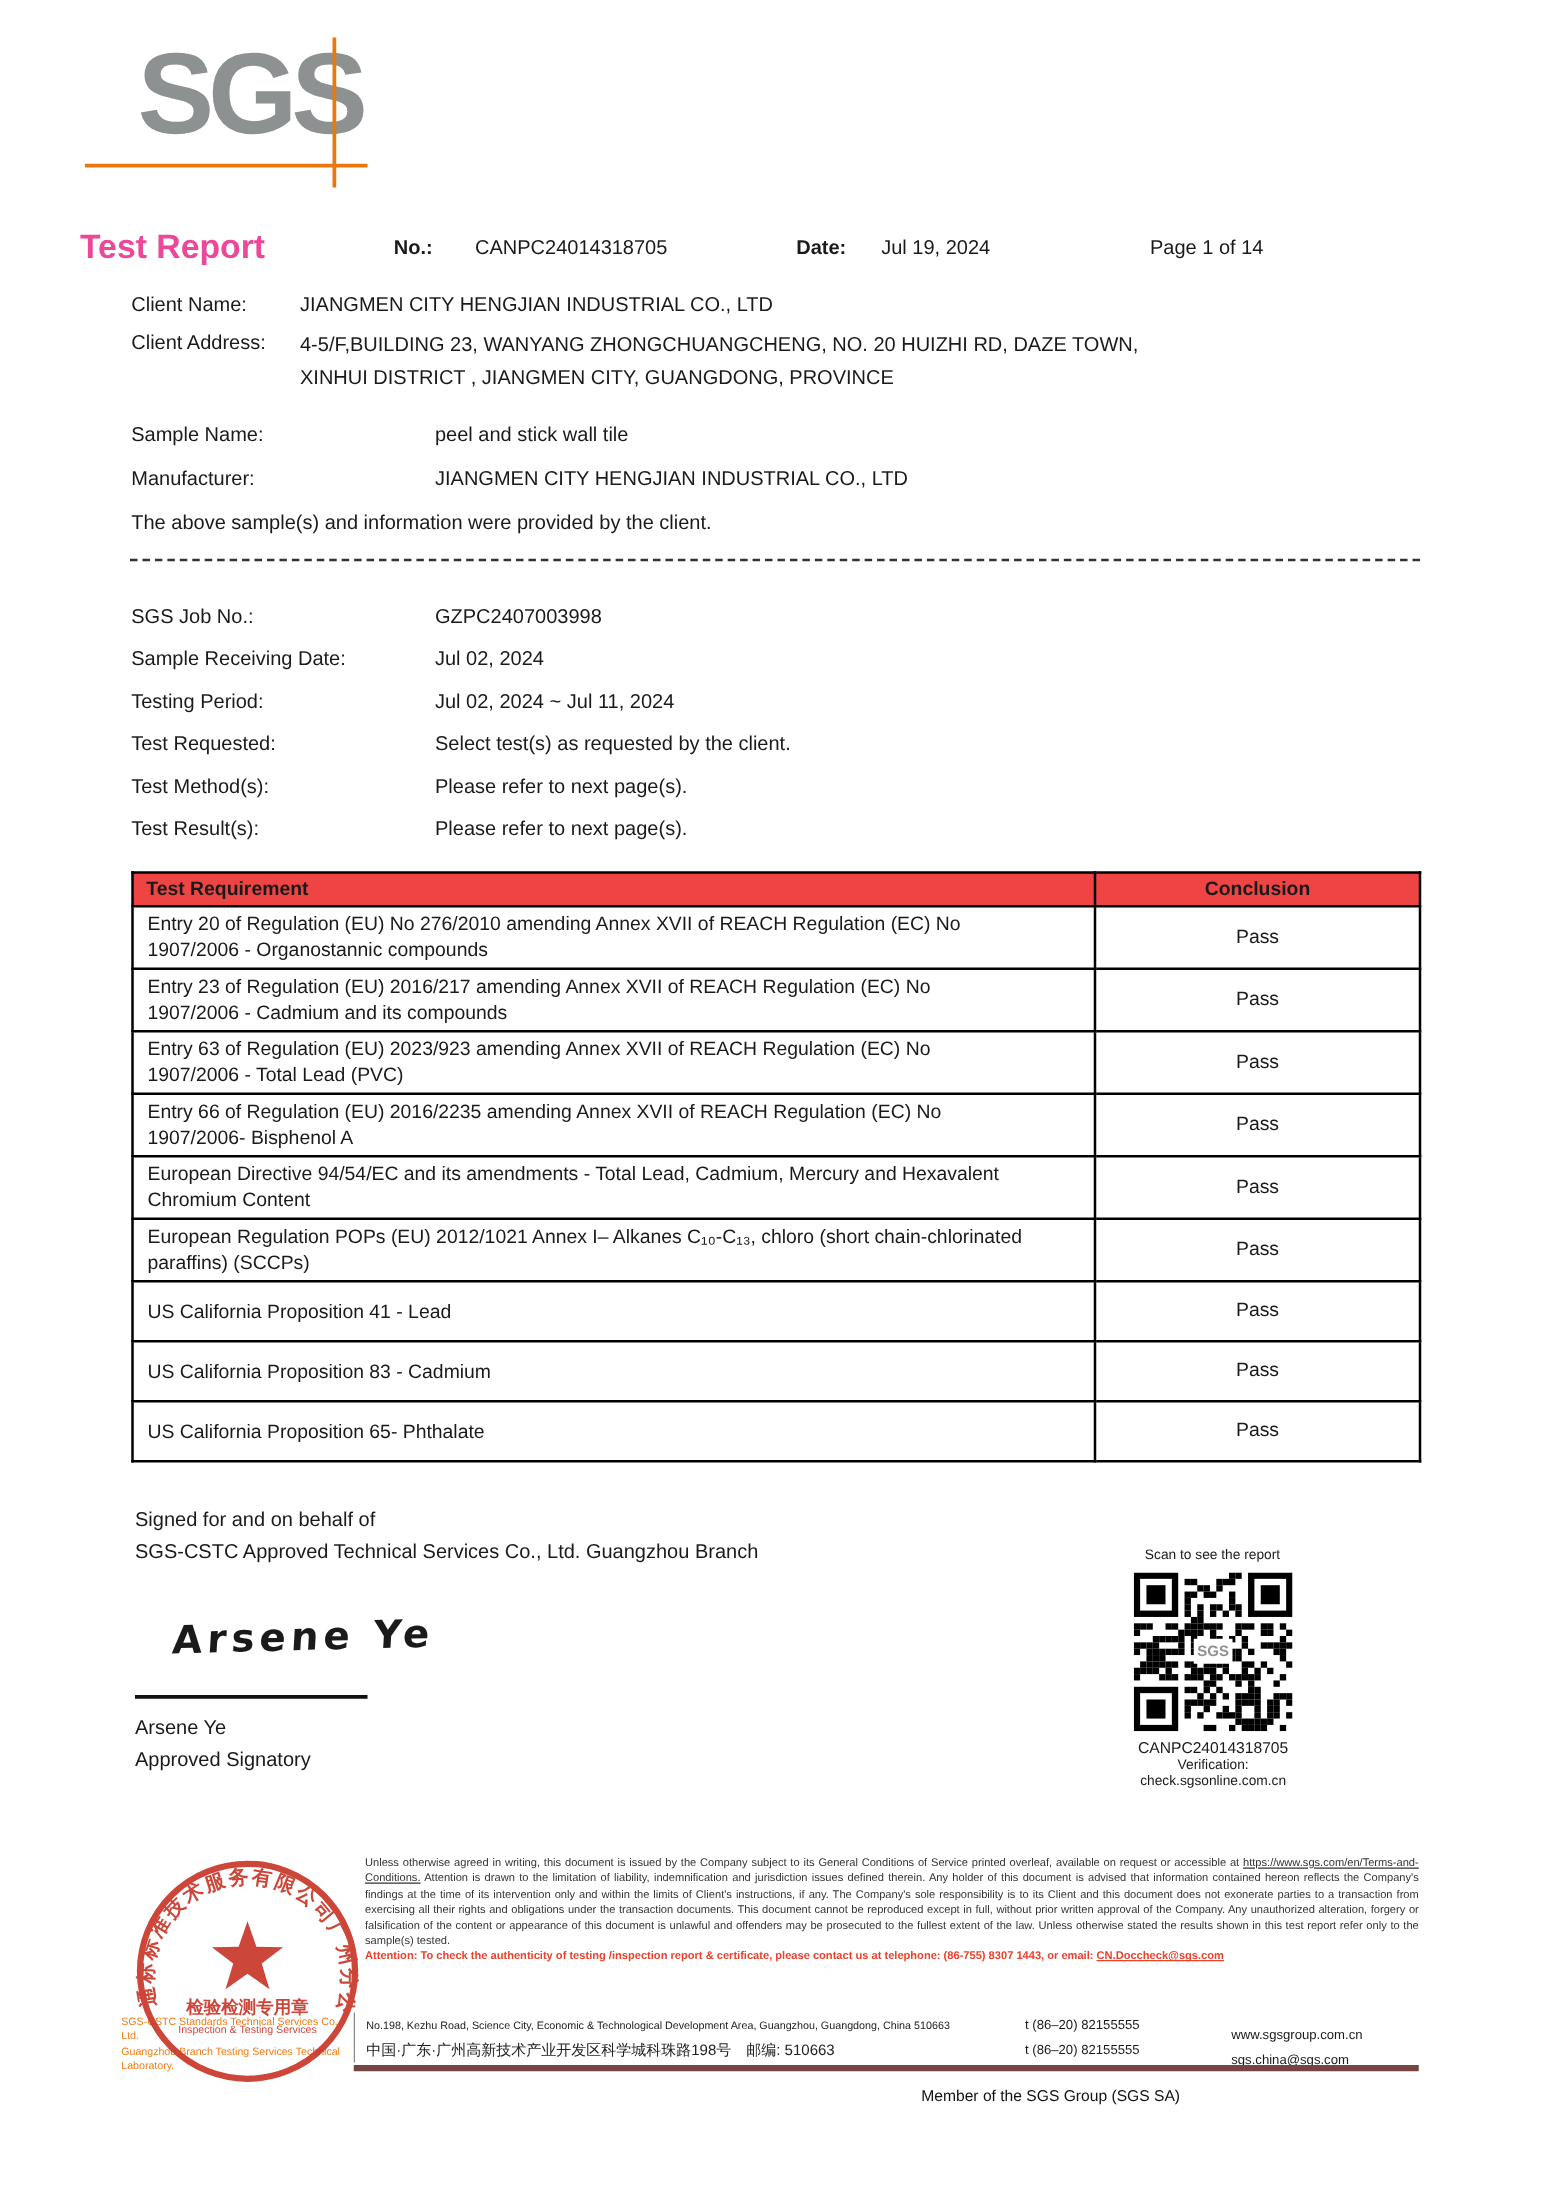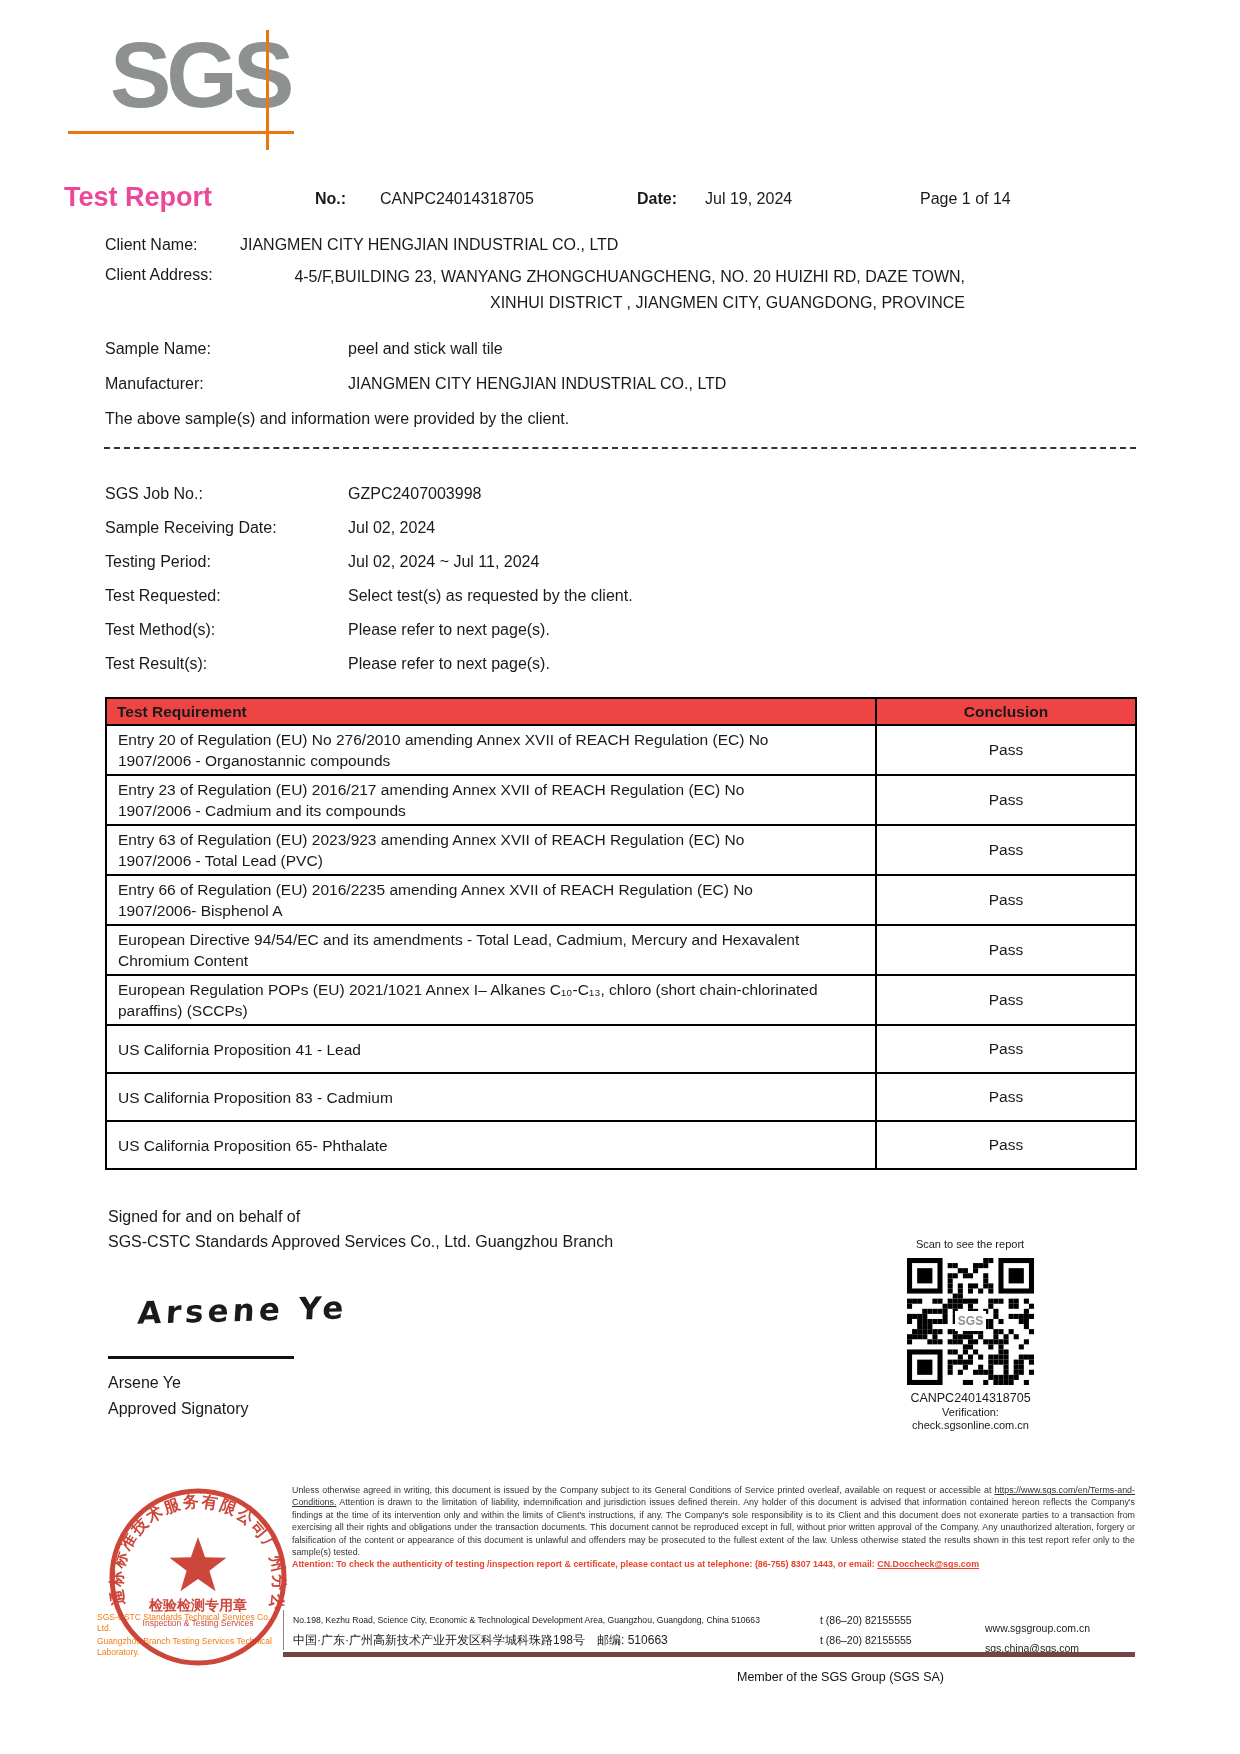--- a/index.html
+++ b/index.html
@@ -13,21 +13,21 @@
   .logo-vline { width:3px; height:120px; background:#e9790e; }
   .logo-hline { width:226px; height:3px; background:#e9790e; }
 
   
   .report-title { font-size:27px; font-weight:bold; color:#ec4899; }
   .h-label { font-size:16px; font-weight:bold; }
   .h-value { font-size:16px; }
 
   
   .f-label { font-size:16px; }
-  .f-value { font-size:16px;text-align:right; }
+  .f-value { font-size:16px; }
   .wrapval { display:inline-block; width:725px; line-height:26px; vertical-align:top; }
 
   .dashed-sep { width:1032px; border-top:2px dashed #333; }
 
   
   table.results { border-collapse:collapse; width:1030px; table-layout:fixed; }
   table.results th, table.results td { border:2px solid #000; font-size:15.5px; }
   table.results th { background:#ef4444; height:27px; padding:2px 10px; }
   th.req-h { text-align:left; width:770px; }
   th.con-h { text-align:center; width:260px; }
@@ -121,40 +121,40 @@
         </tr>
       <tr>
           <td class="req">Entry 66 of Regulation (EU) 2016/2235 amending Annex XVII of REACH Regulation (EC) No 1907/2006- Bisphenol A</td>
           <td class="con">Pass</td>
         </tr>
       <tr>
           <td class="req">European Directive 94/54/EC and its amendments - Total Lead, Cadmium, Mercury and Hexavalent Chromium Content</td>
           <td class="con">Pass</td>
         </tr>
       <tr>
-          <td class="req">European Regulation POPs (EU) 2021/1021 Annex I– Alkanes C₁₀-C₁₃, chloro (short chain-chlorinated paraffins) (SCCPs)</td>
+          <td class="req">European Regulation POPs (EU) 2012/1021 Annex I– Alkanes C₁₀-C₁₃, chloro (short chain-chlorinated paraffins) (SCCPs)</td>
           <td class="con">Pass</td>
         </tr>
       <tr>
           <td class="req">US California Proposition 41 - Lead</td>
           <td class="con">Pass</td>
         </tr>
       <tr>
           <td class="req">US California Proposition 83 - Cadmium</td>
           <td class="con">Pass</td>
         </tr>
       <tr>
           <td class="req">US California Proposition 65- Phthalate</td>
           <td class="con">Pass</td>
         </tr>
     </tbody>
   </table>
 
   <div class="abs sig-line1" style="left:108px; top:1208px;">Signed for and on behalf of</div>
-  <div class="abs sig-line2" style="left:108px; top:1233px;">SGS-CSTC Standards Approved Services Co., Ltd. Guangzhou Branch</div>
+  <div class="abs sig-line2" style="left:108px; top:1233px;">SGS-CSTC Approved Technical Services Co., Ltd. Guangzhou Branch</div>
   <div class="abs sig-script" style="left:138px; top:1292px;">Arsene Ye</div>
   <div class="abs sig-rule" style="left:108px; top:1356px;"></div>
   <div class="abs sig-name" style="left:108px; top:1370px;">Arsene Ye</div>
   <div class="abs sig-title" style="left:108px; top:1396px;">Approved Signatory</div>
 
   <div class="abs qr-label" style="left:900px; top:1238px;">Scan to see the report</div>
   <div class="abs qr-box" style="left:907px; top:1258px;">
     <div id="qr-svg"><svg width="127" height="127" viewBox="0 0 127 127" xmlns="http://www.w3.org/2000/svg">
           <rect x="76.20" y="0.00" width="5.08" height="5.08" fill="#000"></rect>
           <rect x="81.28" y="0.00" width="5.08" height="5.08" fill="#000"></rect>

